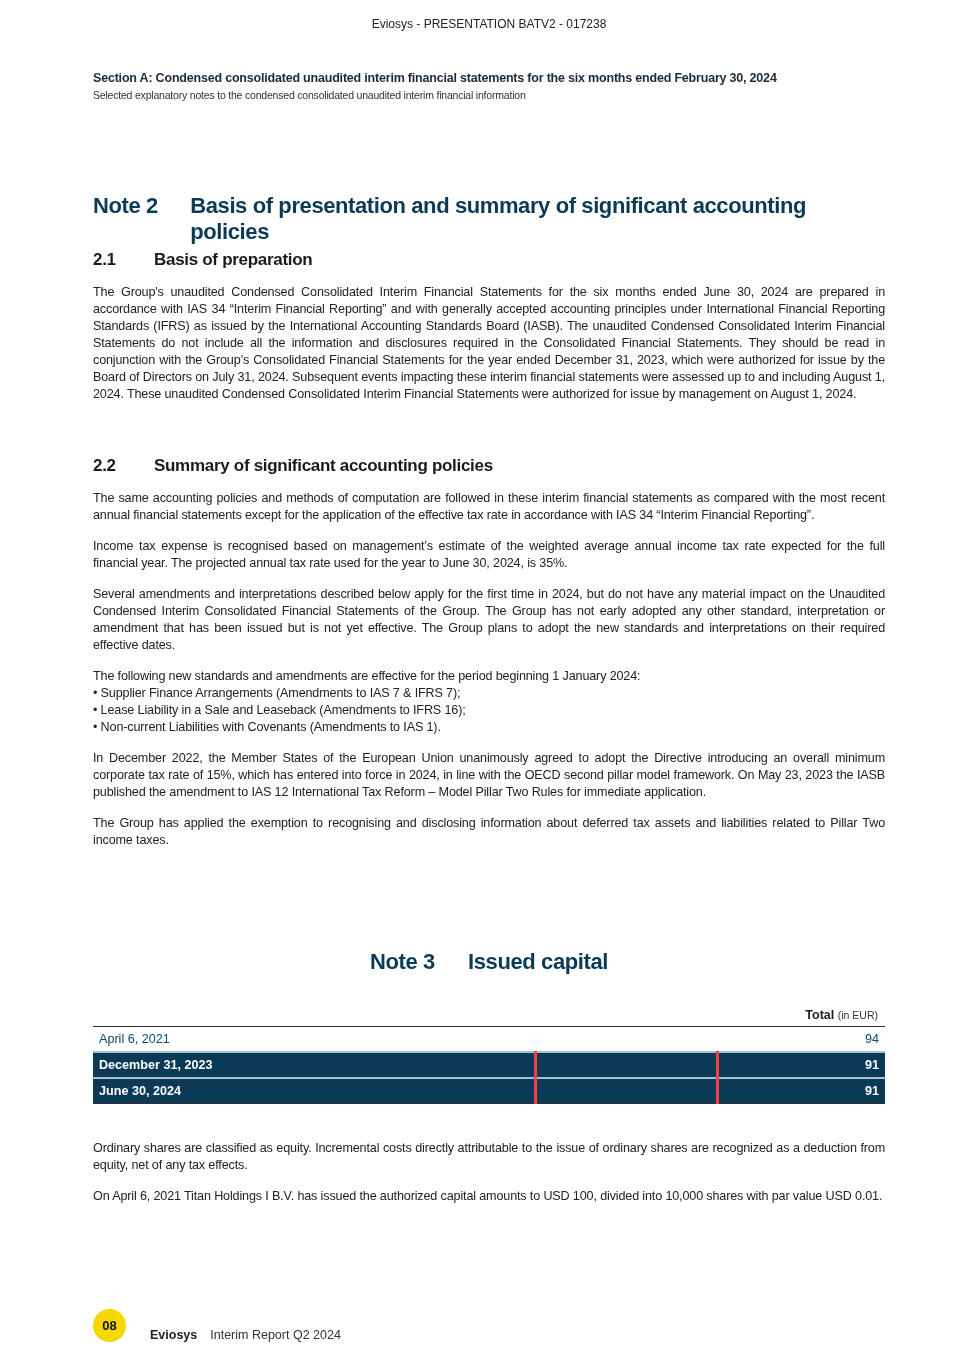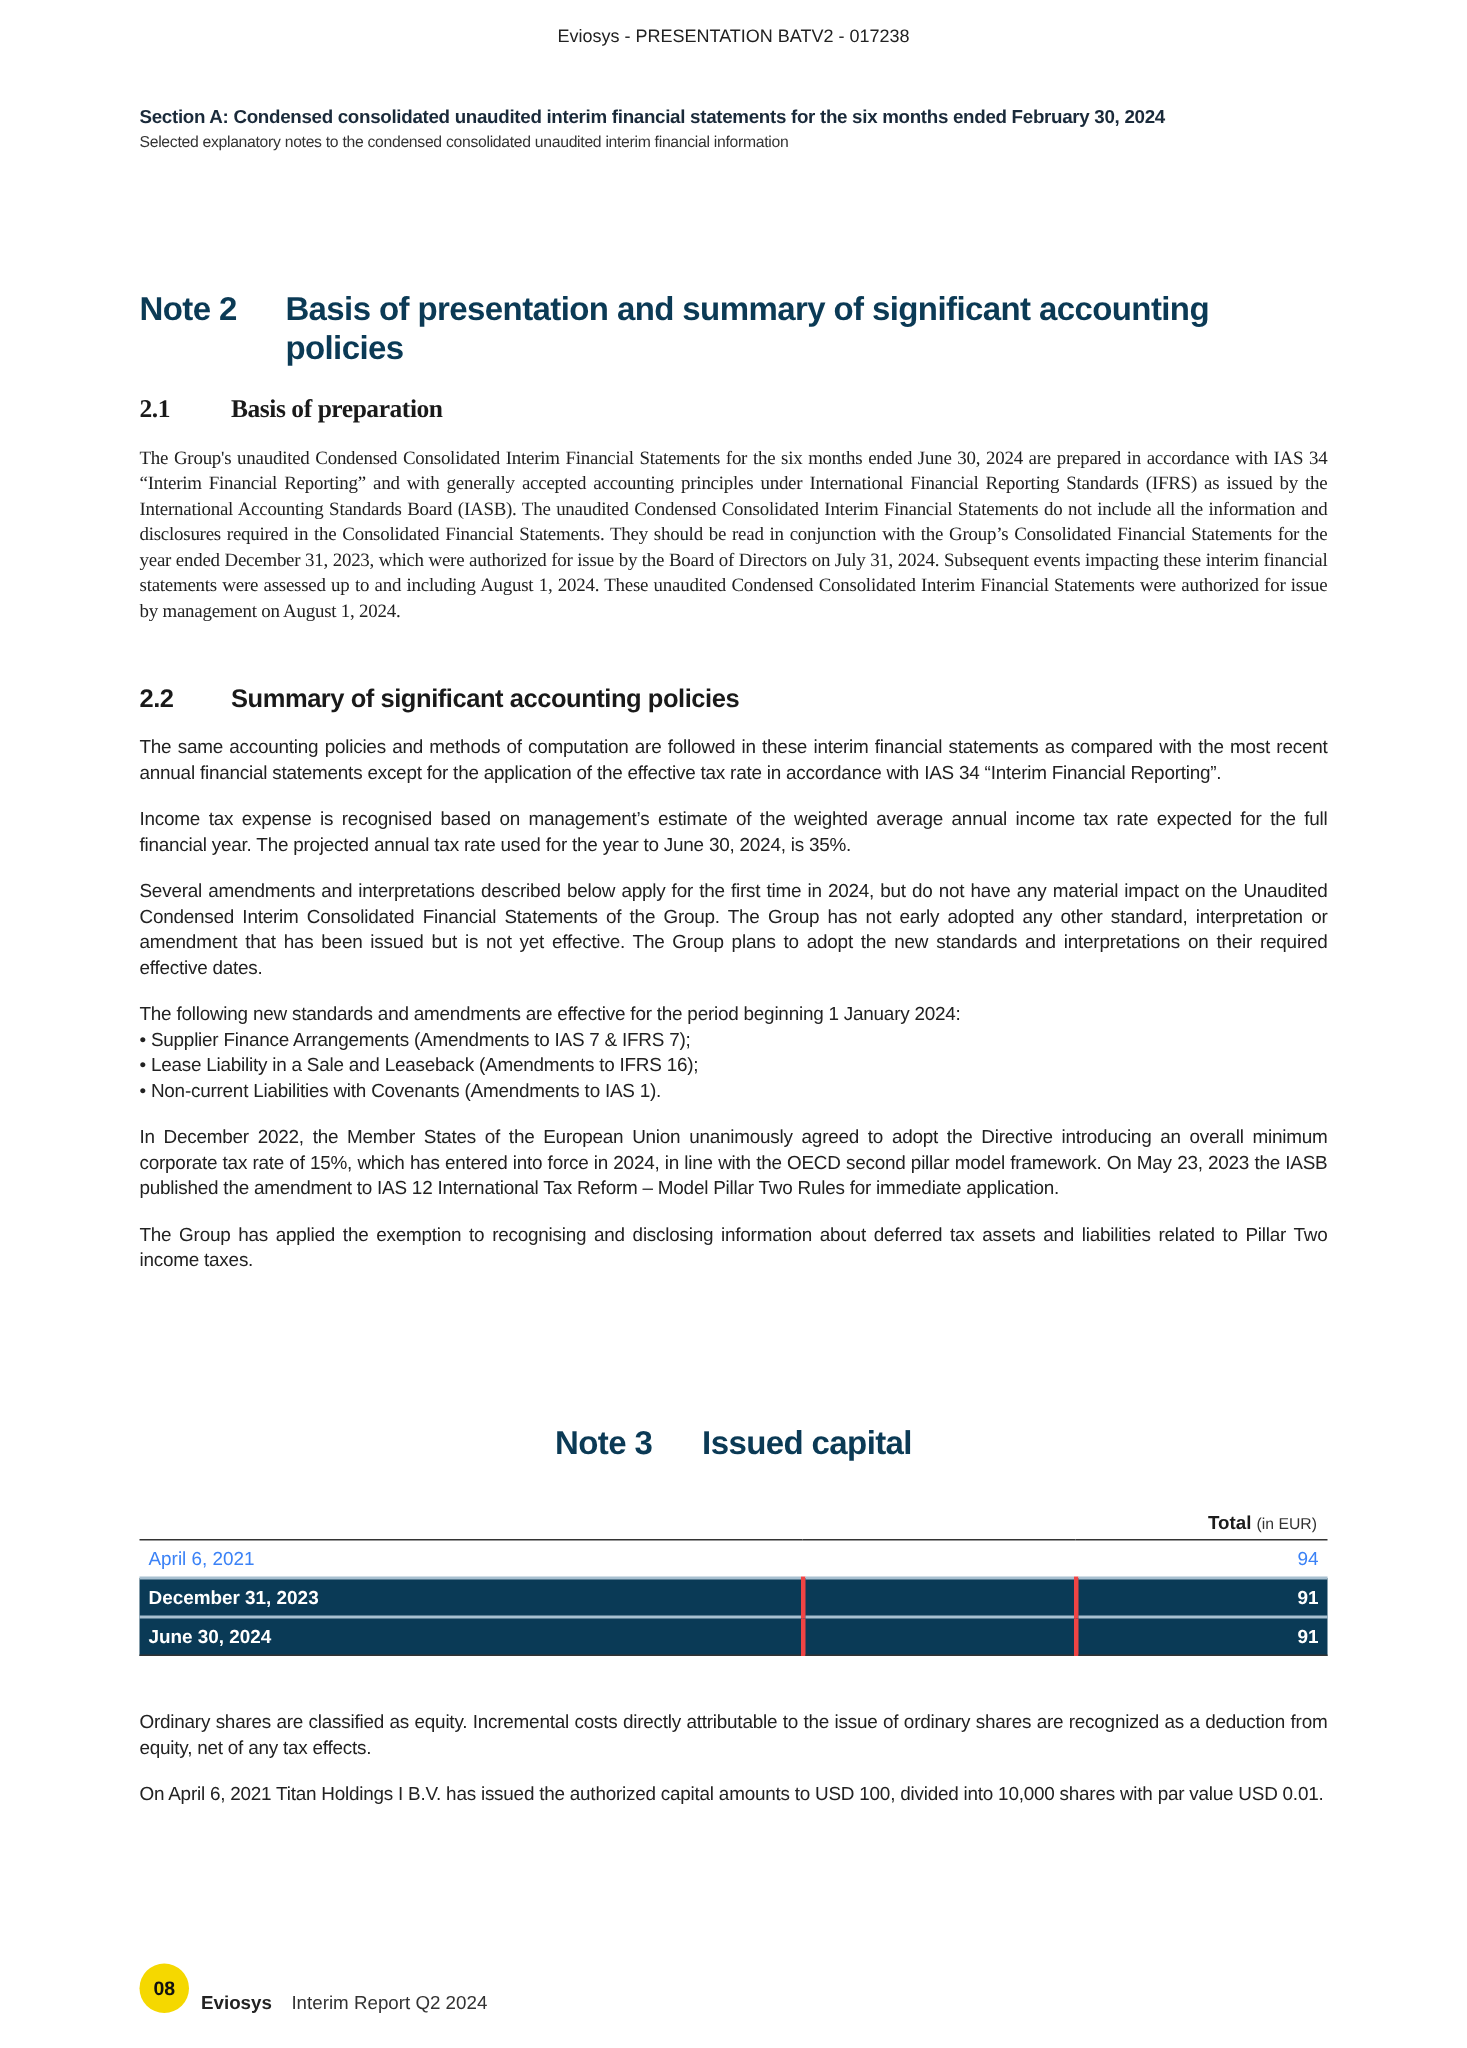--- a/index.html
+++ b/index.html
@@ -33,52 +33,52 @@
     .bullets li::before { content: "\2022\00a0"; }
 
     .cap-table { width: 792px; border-collapse: collapse; font-size: 12.6px; }
     .cap-table th {
       text-align: right; font-weight: normal; padding: 0 7px 4px 0; border-bottom: 1.5px solid #333;
       font-size: 12.5px;
     }
     .cap-table th .bold { font-weight: bold; }
     .cap-table th .unit { font-size: 10.5px; color: #333; }
     .cap-table td { height: 24px; padding: 0 6px; }
-    .cap-table tr.plain td { color: #3b82f6; }
+    .cap-table tr.plain td { color: #0c4a6e; }
     .cap-table tr.dark td { background: #0a3a56; color: #ffffff; font-weight: bold; border-top: 2px solid #a8c0d0; }
     .cap-table tr.dark.last td { border-bottom: 1.5px solid #333; }
     .cap-table td.val { text-align: right; }
     .cap-table tr.dark td.mid { border-left: 3px solid #ef4444; }
 
     .footer { position: absolute; left: 93px; top: 1309px; display: flex; align-items: flex-end; }
     .page-badge {
       width: 33px; height: 33px; border-radius: 50%; background: #f5d800;
       display: flex; align-items: center; justify-content: center; font-weight: bold; font-size: 13px; color: #111;
     }
-    .brand { font-weight: bold; font-size: 12.5px; margin-left: 8px; color: #222; }
+    .brand { font-weight: bold; font-size: 12.5px; margin-left: 24px; color: #222; }
     .report { font-size: 12.5px; margin-left: 13px; color: #333; }
   </style>
 </head>
 <body>
 
 <div class="doc-title">Eviosys - PRESENTATION BATV2 - 017238</div>
 
 <div class="section-head">
   <div class="section-title">Section A: Condensed consolidated unaudited interim financial statements for the six months ended February 30, 2024</div>
   <div class="section-sub">Selected explanatory notes to the condensed consolidated unaudited interim financial information</div>
 </div>
 
 <div class="content" style="top:193px;">
   <h1 class="note-heading">
     <span class="num">Note 2</span>
     <span>Basis of presentation and summary of significant accounting policies</span>
   </h1>
 </div>
 
-<div class="content" style="top:263px;font-family:Liberation Serif, serif;">
+<div class="content" style="top:250px;">
   <h2 class="sub-heading">
     <span class="num">2.1</span>
     <span>Basis of preparation</span>
   </h2>
   <p class="body" style="margin-top:14px;">The Group's unaudited Condensed Consolidated Interim Financial Statements for the six months ended June 30, 2024 are prepared in accordance with IAS 34 “Interim Financial Reporting” and with generally accepted accounting principles under International Financial Reporting Standards (IFRS) as issued by the International Accounting Standards Board (IASB). The unaudited Condensed Consolidated Interim Financial Statements do not include all the information and disclosures required in the Consolidated Financial Statements. They should be read in conjunction with the Group’s Consolidated Financial Statements for the year ended December 31, 2023, which were authorized for issue by the Board of Directors on July 31, 2024. Subsequent events impacting these interim financial statements were assessed up to and including August 1, 2024. These unaudited Condensed Consolidated Interim Financial Statements were authorized for issue by management on August 1, 2024.</p>
 </div>
 
 <div class="content" style="top:456px;">
   <h2 class="sub-heading">
     <span class="num">2.2</span>

